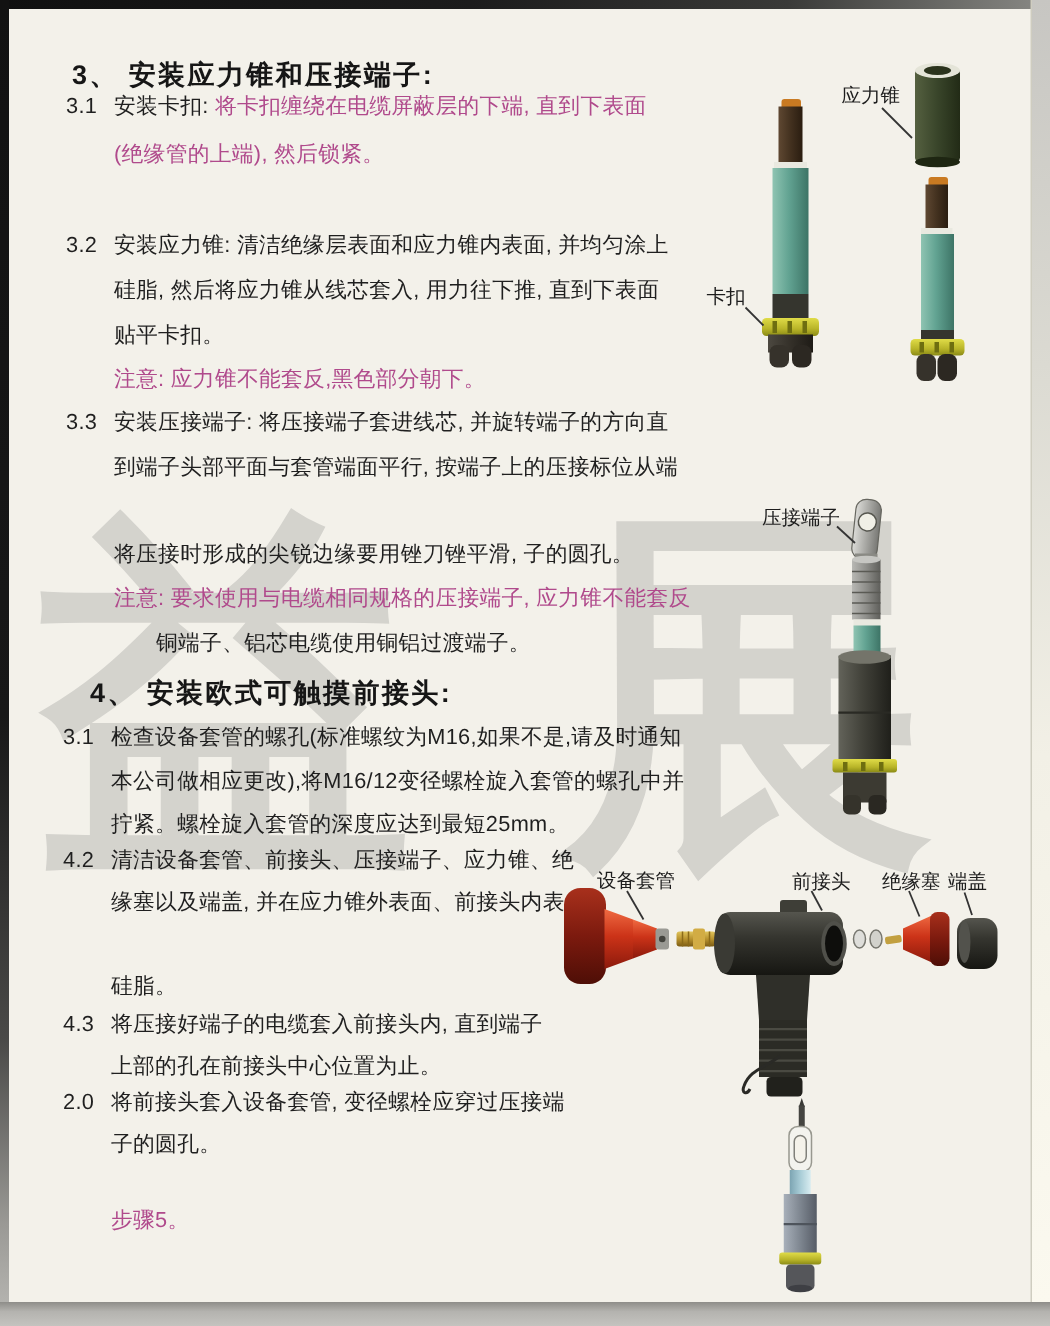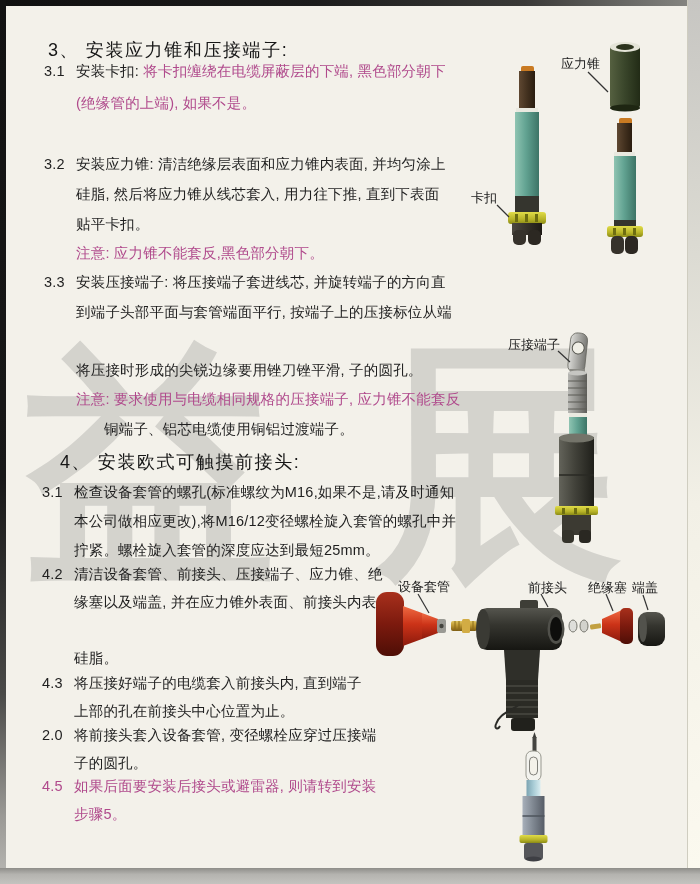--- a/index.html
+++ b/index.html
@@ -18,41 +18,41 @@
     background:linear-gradient(180deg,#c7c6c2 0%,#dbdad2 28%,#f2f0e6 58%,#fbf9ef 100%);z-index:6;}
   
   .wm{position:absolute;top:338px;left:24px;width:600px;display:flex;justify-content:space-between;
       z-index:1;pointer-events:none;}
   .wm span{font-size:252px;line-height:1;font-weight:bold;color:#cfcec9;opacity:.85;}
   
   .ln{position:absolute;font-size:14.5px;line-height:1;letter-spacing:.2px;color:#1f1f1f;
       white-space:nowrap;z-index:3;}
   .num{display:inline-block;width:32px;}
   .pink{color:#b04a8c;}
-  .h{position:absolute;font-size:18px;font-weight:normal;letter-spacing:1.6px;color:#161616;
+  .h{position:absolute;font-size:18px;font-weight:bold;letter-spacing:1.6px;color:#161616;
      white-space:nowrap;z-index:3;}
   .illus{position:absolute;z-index:2;}
   .illus text{font-size:13px;fill:#1d1d1d;font-family:"Liberation Sans",sans-serif;}
 </style>
 </head>
 <body>
 
 <div class="page">
 
   <div class="wm">
     <span>益</span>
     <span>展</span>
   </div>
 
   <div class="h" style="left:48px;top:38px">3、 安装应力锥和压接端子:</div>
 
   <div class="ln" style="left:44px;top:64px">
-    <span class="num">3.1</span><span>安装卡扣: </span><span class="pink">将卡扣缠绕在电缆屏蔽层的下端, 黑色部分朝下</span>
-  </div>
-  <div class="ln pink" style="left:76px;top:96px">(绝缘管的上端), 如果不是。</div>
+    <span class="num">3.1</span><span>安装卡扣: </span><span class="pink">将卡扣缠绕在电缆屏蔽层的下端, 直到下表面</span>
+  </div>
+  <div class="ln pink" style="left:76px;top:96px">(绝缘管的上端), 然后锁紧。</div>
 
   <div class="ln" style="left:44px;top:157px">
     <span class="num">3.2</span><span>安装应力锥: 清洁绝缘层表面和应力锥内表面, 并均匀涂上</span>
   </div>
   <div class="ln" style="left:76px;top:187px">硅脂, 然后将应力锥从线芯套入, 用力往下推, 直到下表面</div>
   <div class="ln" style="left:76px;top:217px">贴平卡扣。</div>
   <div class="ln pink" style="left:76px;top:246px">注意: 应力锥不能套反,黑色部分朝下。</div>
 
   <div class="ln" style="left:44px;top:275px">
     <span class="num">3.3</span><span>安装压接端子: 将压接端子套进线芯, 并旋转端子的方向直</span>
@@ -79,23 +79,20 @@
   <div class="ln" style="left:42px;top:676px">
     <span class="num">4.3</span><span>将压接好端子的电缆套入前接头内,  直到端子</span>
   </div>
   <div class="ln" style="left:74px;top:704px">上部的孔在前接头中心位置为止。</div>
 
   <div class="ln" style="left:42px;top:728px">
     <span class="num">2.0</span><span>将前接头套入设备套管, 变径螺栓应穿过压接端</span>
   </div>
   <div class="ln" style="left:74px;top:756px">子的圆孔。</div>
 
-  <div class="ln pink" style="left:42px;top:779px">
-    <span class="num">4.5</span><span>如果后面要安装后接头或避雷器, 则请转到安装</span>
-  </div>
   <div class="ln pink" style="left:74px;top:807px">步骤5。</div>
 
   <svg class="illus" style="left:455px;top:30px" width="240" height="235" viewBox="0 0 240 235">
     <defs>
       <linearGradient id="teal" x1="0" y1="0" x2="1" y2="0">
         <stop offset="0" stop-color="#8fc4b2"></stop>
           <stop offset=".45" stop-color="#62a392"></stop>
           <stop offset="1" stop-color="#3d7466"></stop>
       </linearGradient>
       <linearGradient id="cond" x1="0" y1="0" x2="1" y2="0">

